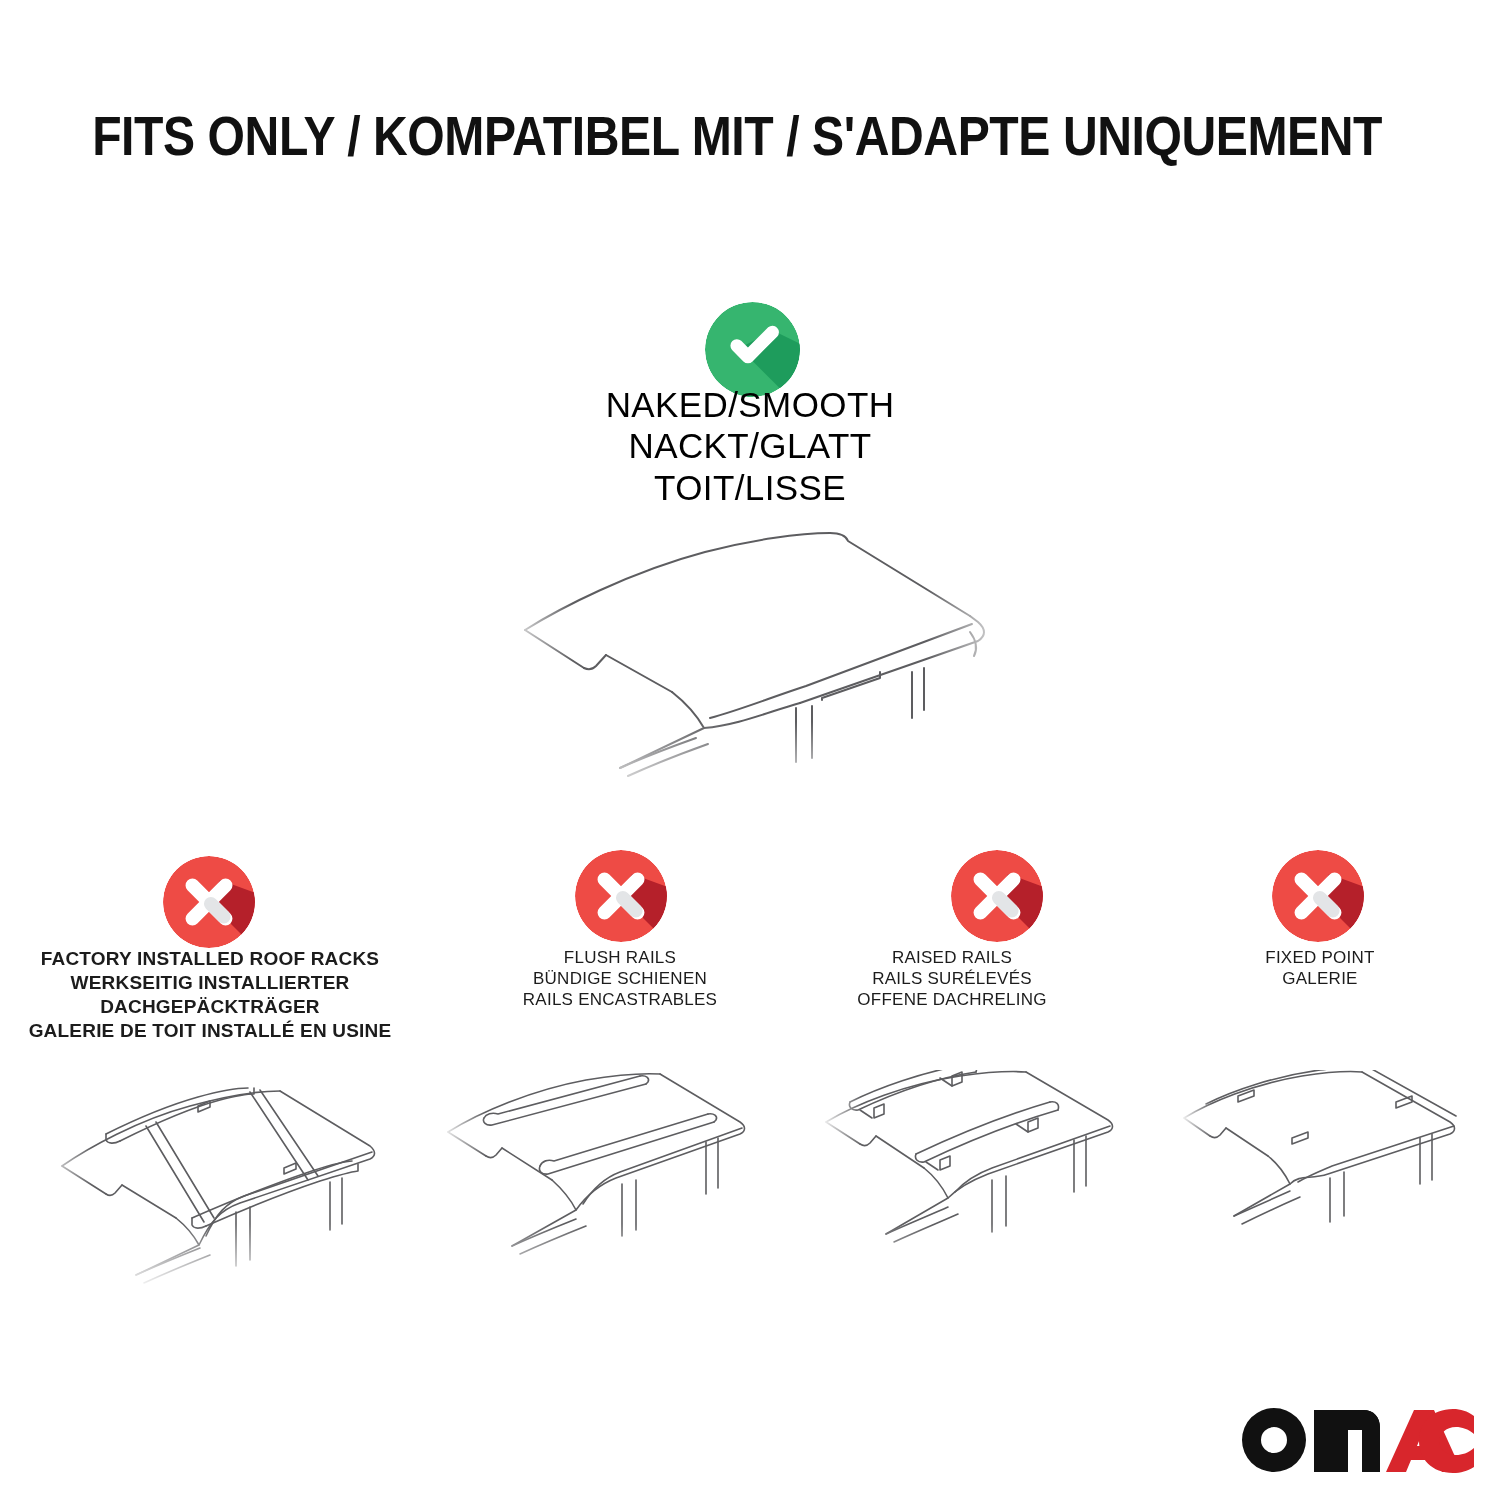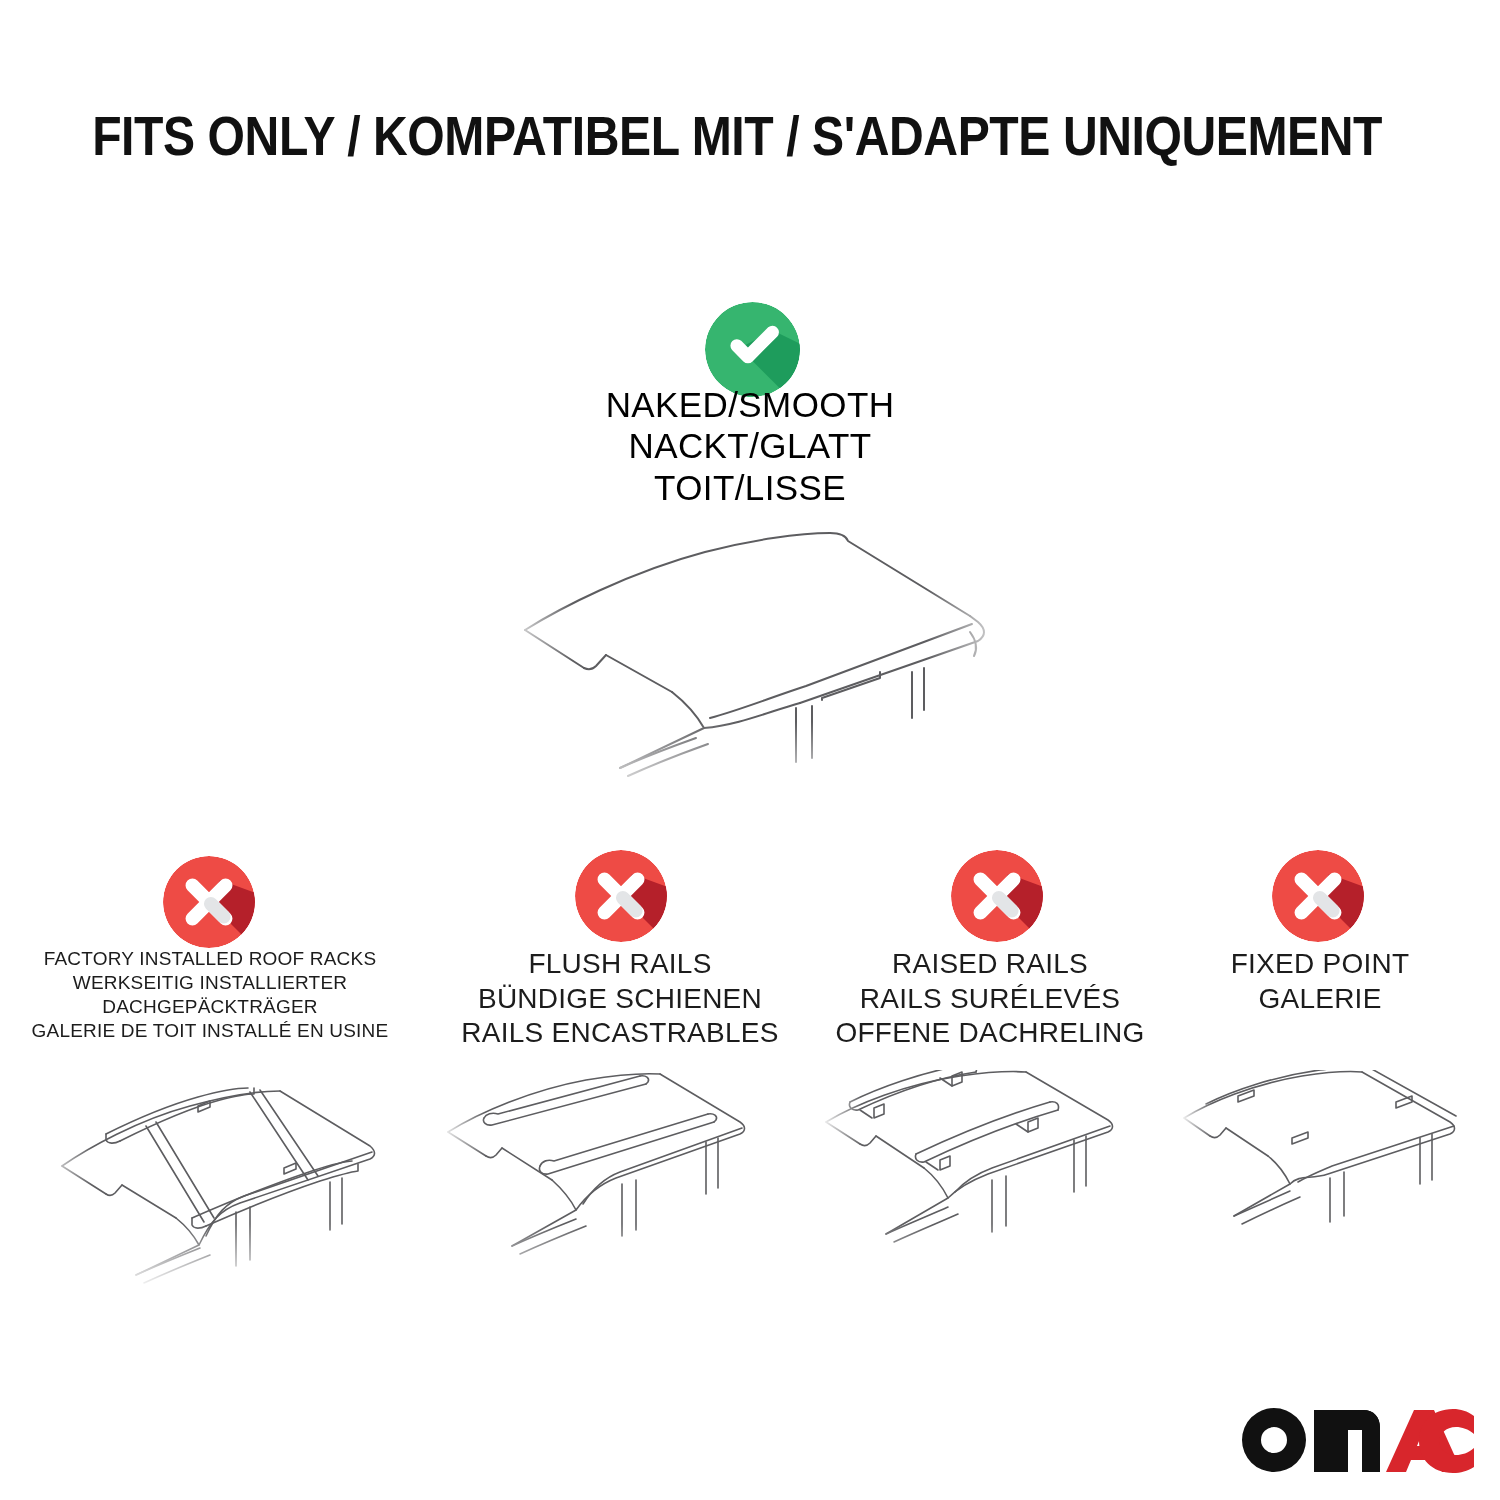--- a/index.html
+++ b/index.html
@@ -58,28 +58,29 @@
   #main-caption {
     left: 450px;
     top: 384px;
     width: 600px;
     font-size: 35px;
     letter-spacing: 0.4px;
     color: #000000;
   }
 
   .sub-caption {
-    font-size: 28px;
+    font-size: 17px;
     letter-spacing: 0.25px;
     line-height: 1.24;
   }
   .sub-caption.small {
     font-size: 19px;
     letter-spacing: 0.2px;
     line-height: 1.27;
+    font-weight: bold;
   }
 
   
   .illo { position: absolute; }
   .illo svg { display: block; }
 
   
   #omac-logo {
     position: absolute;
     left: 1238px;
@@ -336,21 +337,21 @@
       <path d="M50 50 L100 100 L100 40 L62 26 Z" fill="#B5202A"></path>
       <g stroke-linecap="round" stroke-width="15">
         <line x1="32" y1="32" x2="68" y2="68" stroke="#ffffff"></line>
         <line x1="68" y1="32" x2="32" y2="68" stroke="#ffffff"></line>
       </g>
       <line x1="52" y1="52" x2="66" y2="66" stroke="#E3E5E7" stroke-width="15" stroke-linecap="round"></line>
     </g>
   </svg>
 </div>
 
-<div class="caption sub-caption" style="left:810px; top:947px; width:360px;">
+<div class="caption sub-caption" style="left:772px; top:947px; width:360px;">
   <span class="line">RAISED RAILS</span>
   <span class="line">RAILS SURÉLEVÉS</span>
   <span class="line">OFFENE DACHRELING</span>
 </div>
 
 <div class="illo" style="left:820px; top:1070px;">
   <svg width="380" height="220" viewBox="0 0 380 220" aria-hidden="true">
     <defs>
       <linearGradient id="f3L" x1="0" y1="0" x2="1" y2="0">
         <stop offset="0" stop-color="#fff" stop-opacity="1"></stop>

